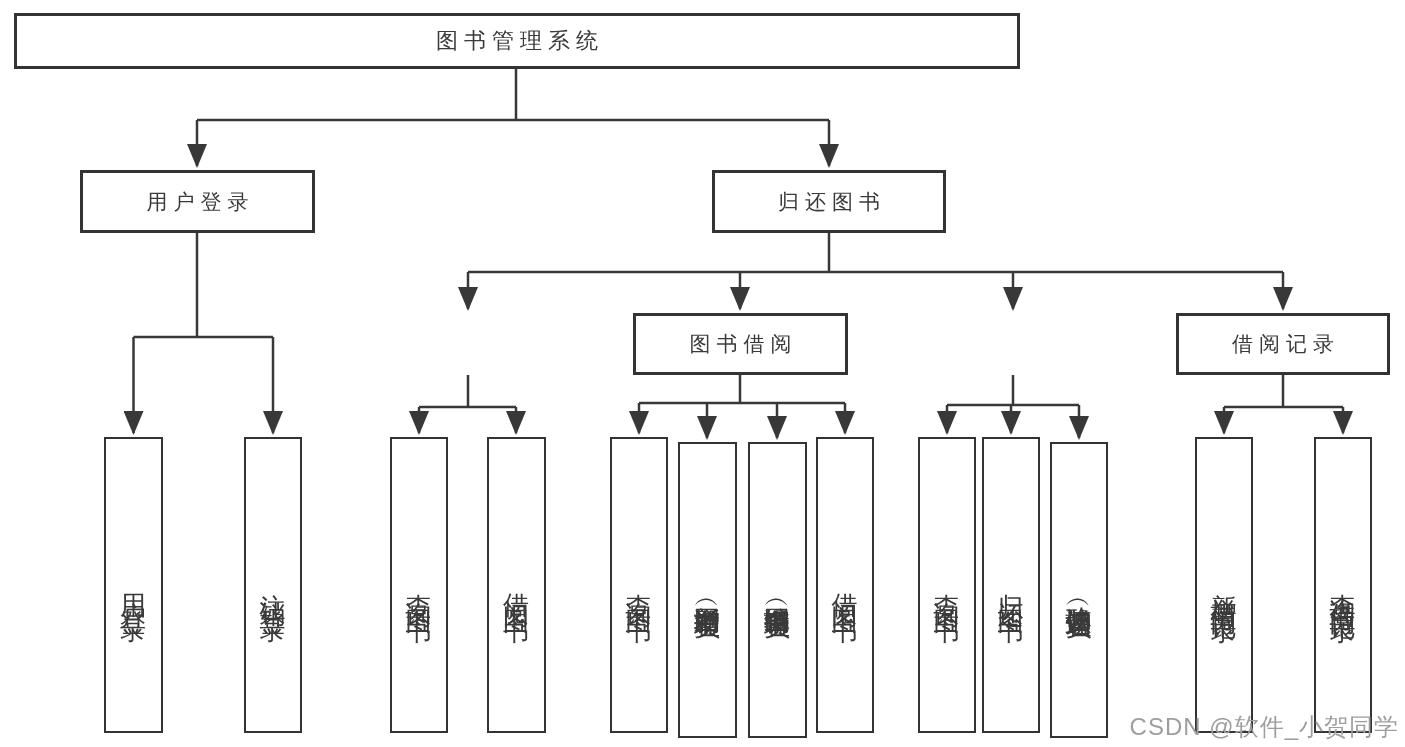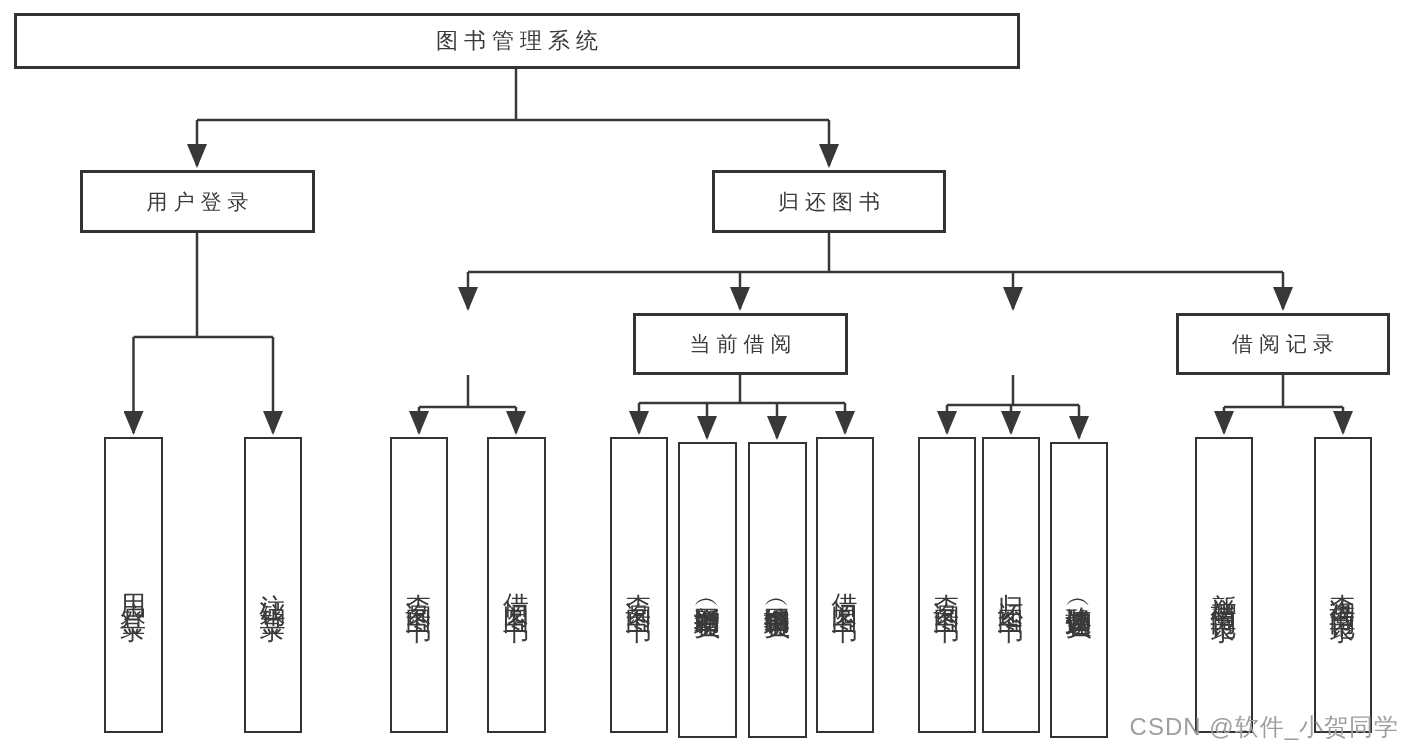--- a/index.html
+++ b/index.html
@@ -98,21 +98,21 @@
       <line x1="1224" y1="407" x2="1224" y2="433" marker-end="url(#arw)"></line>
       <line x1="1343" y1="407" x2="1343" y2="433" marker-end="url(#arw)"></line>
     </g>
   </svg>
 
   <div class="node header root" style="left:14px;top:13px;width:1006px;height:56px">图书管理系统</div>
 
   <div class="node header" style="left:80px;top:170px;width:235px;height:63px">用户登录</div>
   <div class="node header" style="left:712px;top:170px;width:234px;height:63px">归还图书</div>
 
-  <div class="node header" style="left:633px;top:313px;width:215px;height:62px">当前借阅</div>
+  <div class="node header" style="left:633px;top:313px;width:215px;height:62px">图书借阅</div>
   <div class="node header" style="left:1176px;top:313px;width:214px;height:62px">借阅记录</div>
 
   <div class="node leaf ls-short" style="left:104px;top:437px;width:59px;height:296px">用户登录</div>
   <div class="node leaf ls-short" style="left:244px;top:437px;width:58px;height:296px">注销登录</div>
 
   <div class="node leaf ls-short" style="left:390px;top:437px;width:58px;height:296px">查询图书</div>
   <div class="node leaf ls-short" style="left:487px;top:437px;width:59px;height:296px">借阅图书</div>
 
   <div class="node leaf ls-short" style="left:610px;top:437px;width:58px;height:296px">查询图书</div>
   <div class="node leaf ls-long" style="left:678px;top:442px;width:59px;height:296px">新增图书（管理员）</div>

